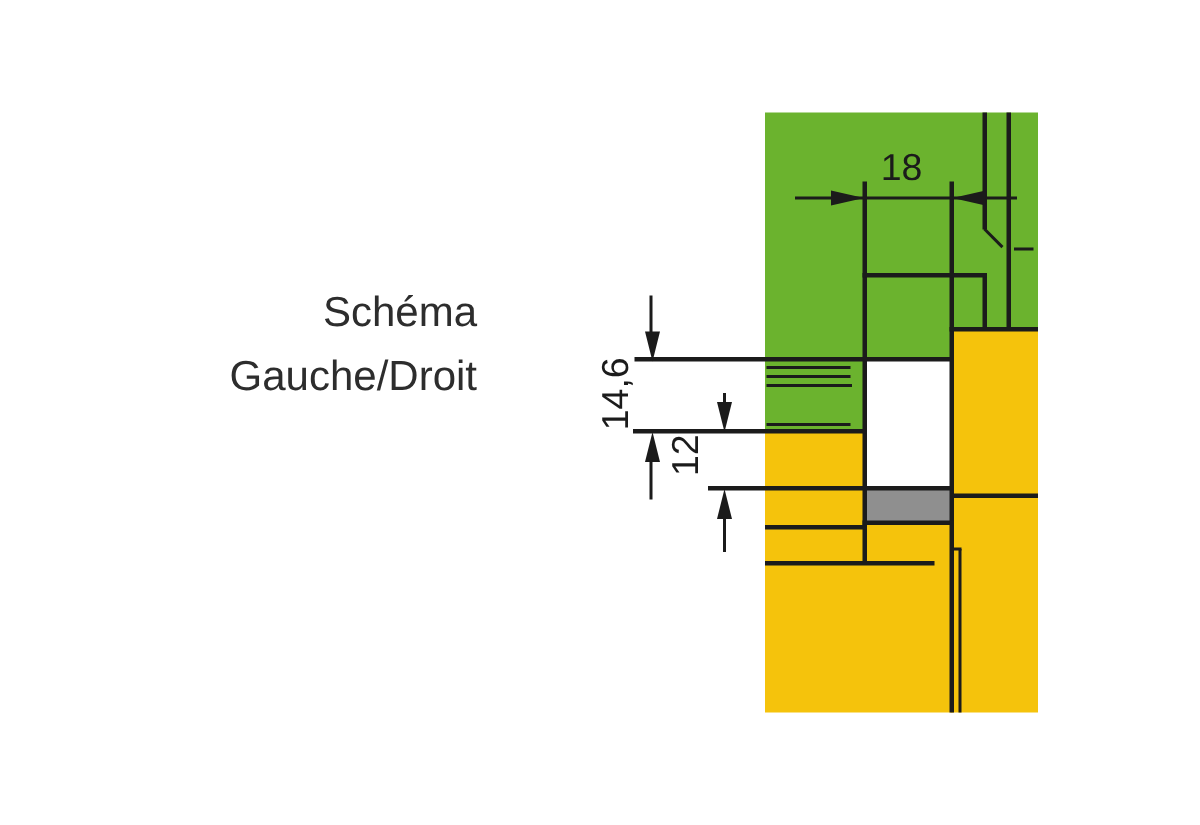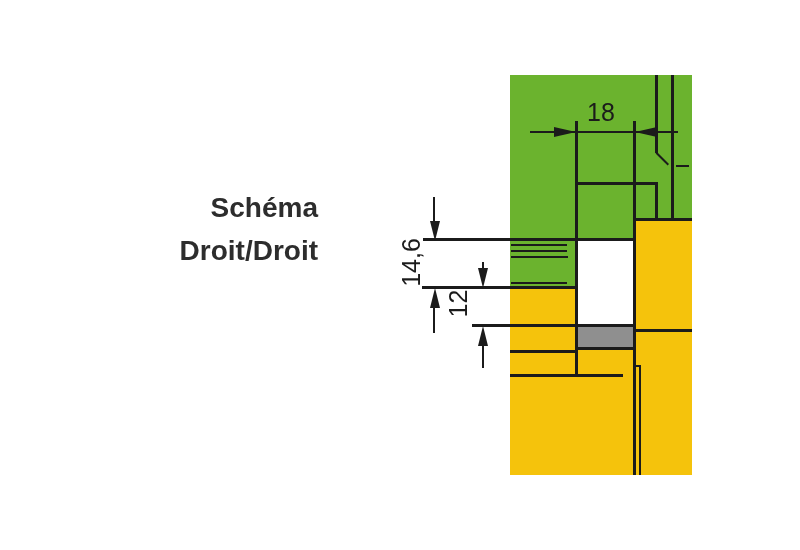--- a/index.html
+++ b/index.html
@@ -12,21 +12,21 @@
   html,body{margin:0;padding:0;background:#ffffff;}
   .stage{
     position:relative;width:800px;height:550px;background:#ffffff;overflow:hidden;
     font-family:"Liberation Sans","DejaVu Sans",sans-serif;
   }
   .fill{position:absolute;}
   .ln{position:absolute;background:var(--line);}
   .title-block{
     position:absolute;left:20px;top:186px;width:298px;
     text-align:right;color:var(--text);
-    font-size:28px;font-weight:bold;line-height:43px;
+    font-size:28px;font-weight:normal;line-height:43px;
     letter-spacing:0px;
   }
   .dim-label{
     position:absolute;color:var(--line);
     font-size:25px;font-weight:400;text-align:center;line-height:27px;
     white-space:nowrap;
   }
   .rot{transform:rotate(-90deg);}
   .tri{position:absolute;width:0;height:0;}
   .tri-right{border-top:5px solid transparent;border-bottom:5px solid transparent;border-left:22px solid var(--line);}
@@ -35,21 +35,21 @@
   .tri-up   {border-left:5px solid transparent;border-right:5px solid transparent;border-bottom:20px solid var(--line);}
   .diag{transform:rotate(45deg);transform-origin:0 0;}
 </style>
 </head>
 <body>
 
 <div class="stage">
 
   <div class="title-block">
     <div>Schéma</div>
-    <div>Droit/Droit</div>
+    <div>Gauche/Droit</div>
   </div>
 
   <div class="fill" style="left:510px;top:75px;width:182px;height:213px;background:var(--green);"></div>
   <div class="fill" style="left:510px;top:288px;width:125px;height:187px;background:var(--yellow);"></div>
   <div class="fill" style="left:634px;top:219px;width:58px;height:256px;background:var(--yellow);"></div>
   <div class="fill" style="left:577px;top:240px;width:57px;height:86px;background:#ffffff;"></div>
   <div class="fill" style="left:576px;top:326px;width:59px;height:23px;background:var(--gray);"></div>
 
   <div class="ln" style="left:575px;top:121px;width:3px;height:255px;"></div>
   <div class="ln" style="left:633px;top:121px;width:3px;height:354px;"></div>

